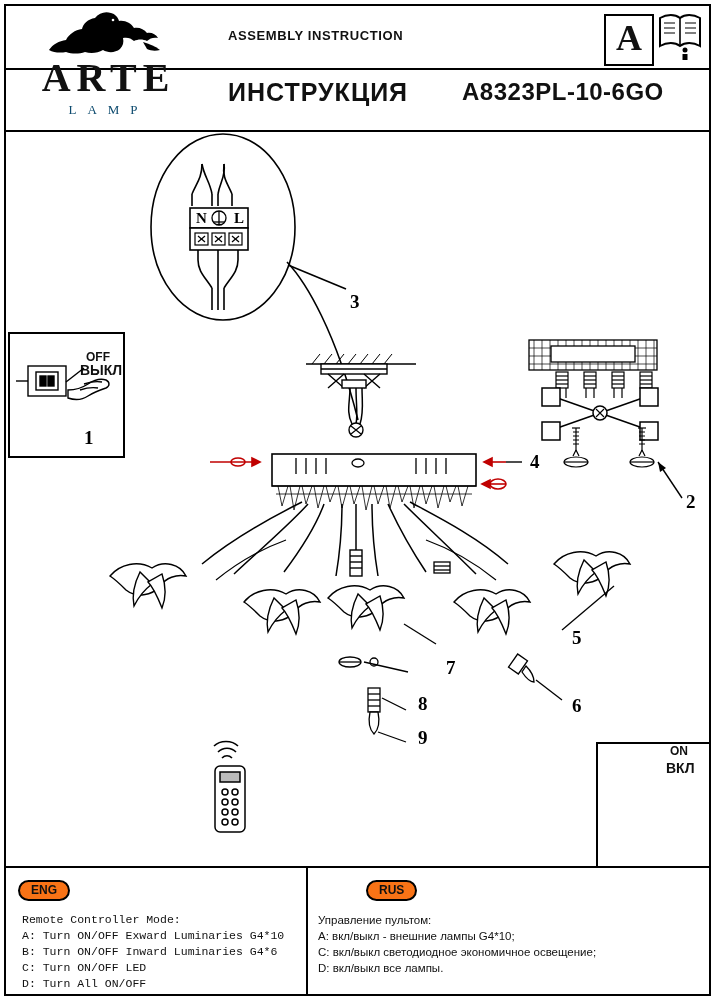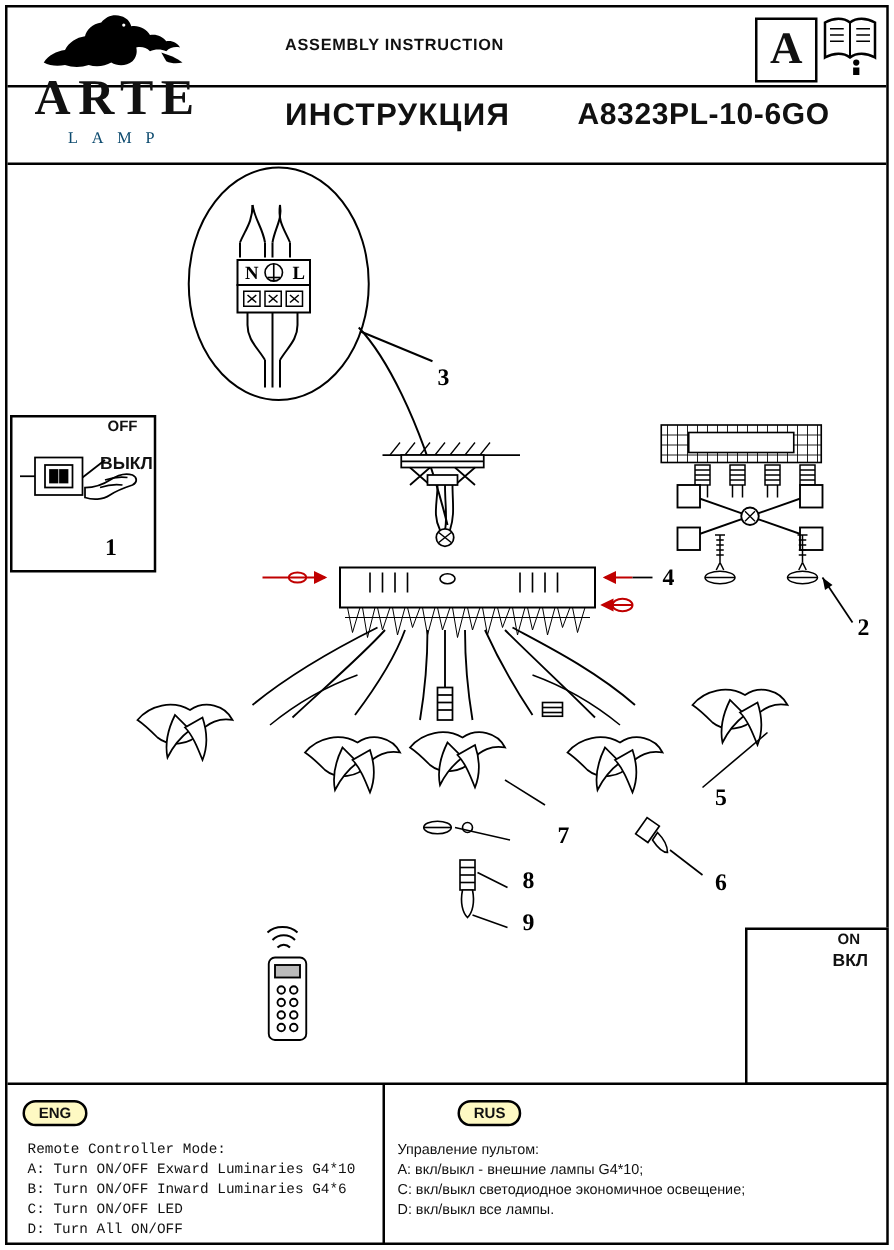--- a/index.html
+++ b/index.html
@@ -5,51 +5,51 @@
   html,body{margin:0;padding:0;background:#ffffff;}
   body{font-family:"Liberation Sans", sans-serif;color:#111;}
   #page{position:relative;width:715px;height:1000px;background:#fff;overflow:hidden;}
 
   .frame{position:absolute;left:4px;top:4px;width:707px;height:992px;border:2px solid #000;box-sizing:border-box;}
 
   
   .hdr-rule{position:absolute;left:6px;top:68px;width:703px;height:2px;background:#000;}
   .hdr-rule2{position:absolute;left:6px;top:130px;width:703px;height:2px;background:#000;}
 
-  .brand{position:absolute;left:2px;top:10px;width:185px;height:115px;text-align:center;}
+  .brand{position:absolute;left:16px;top:10px;width:185px;height:115px;text-align:center;}
   .brand .griffin{width:140px;height:46px;margin:0 auto;}
   .brand .arte{font-family:"Liberation Serif", serif;font-weight:bold;font-size:40px;letter-spacing:6px;line-height:40px;margin-top:2px;}
   .brand .lamp{font-family:"Liberation Serif", serif;font-size:13px;letter-spacing:11px;margin-top:4px;color:#0c4a6e;}
 
   .title-en{position:absolute;left:228px;top:28px;font-size:13px;font-weight:bold;letter-spacing:.6px;}
   .title-ru{position:absolute;left:228px;top:78px;font-size:25px;font-weight:bold;letter-spacing:1px;}
   .model{position:absolute;left:462px;top:78px;font-size:24px;font-weight:bold;letter-spacing:.5px;}
 
   .alpha-box{position:absolute;left:604px;top:14px;width:46px;height:48px;border:2px solid #000;}
   .alpha-box span{display:block;text-align:center;font-family:"Liberation Serif", serif;font-size:36px;line-height:44px;font-weight:bold;}
 
   .book-icon{position:absolute;left:658px;top:10px;width:44px;height:50px;}
 
   
   .stage{position:absolute;left:6px;top:132px;width:703px;height:734px;}
 
   .box{position:absolute;border:2px solid #000;background:#fff;}
   .box-1{left:2px;top:200px;width:113px;height:122px;}
   .box-10{left:590px;top:610px;width:111px;height:122px;}
 
-  .offtxt{position:absolute;left:80px;top:202px;font-size:12px;font-weight:bold;font-family:"Liberation Sans",sans-serif;text-align:center;}
+  .offtxt{position:absolute;left:80px;top:218px;font-size:12px;font-weight:bold;font-family:"Liberation Sans",sans-serif;text-align:center;}
   .vykl{position:absolute;left:74px;top:230px;font-size:14px;font-weight:bold;font-family:"Liberation Sans",sans-serif;}
   .ontxt{position:absolute;left:664px;top:612px;font-size:12px;font-weight:bold;font-family:"Liberation Sans",sans-serif;}
   .vkl{position:absolute;left:660px;top:628px;font-size:14px;font-weight:bold;font-family:"Liberation Sans",sans-serif;}
 
   
   .foot-rule{position:absolute;left:6px;top:866px;width:703px;height:2px;background:#000;}
   .foot-div{position:absolute;left:306px;top:868px;width:2px;height:128px;background:#000;}
 
-  .pill{position:absolute;border:2px solid #000;border-radius:11px;padding:1px 11px 2px 11px;font-size:12px;font-weight:bold;background:#fef9c3;}
+  .pill{position:absolute;border:2px solid #000;border-radius:11px;padding:1px 11px 2px 11px;font-size:12px;font-weight:bold;background:#f97316;}
   .pill-eng{left:18px;top:880px;}
   .pill-rus{left:318px;top:880px;margin-left:48px;}
 
   .foot-text{position:absolute;font-size:11.5px;line-height:16px;}
   .foot-eng{left:22px;top:912px;width:278px;font-family:"Liberation Mono", monospace;}
   .foot-rus{left:318px;top:912px;width:382px;font-family:"Liberation Sans", sans-serif;}
 
   svg{display:block;overflow:visible;}
 </style>
 </head>

